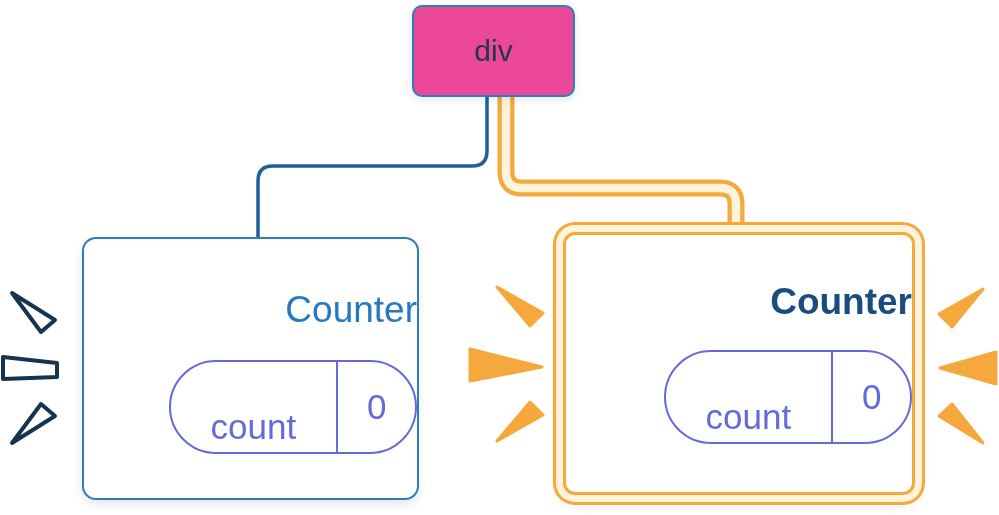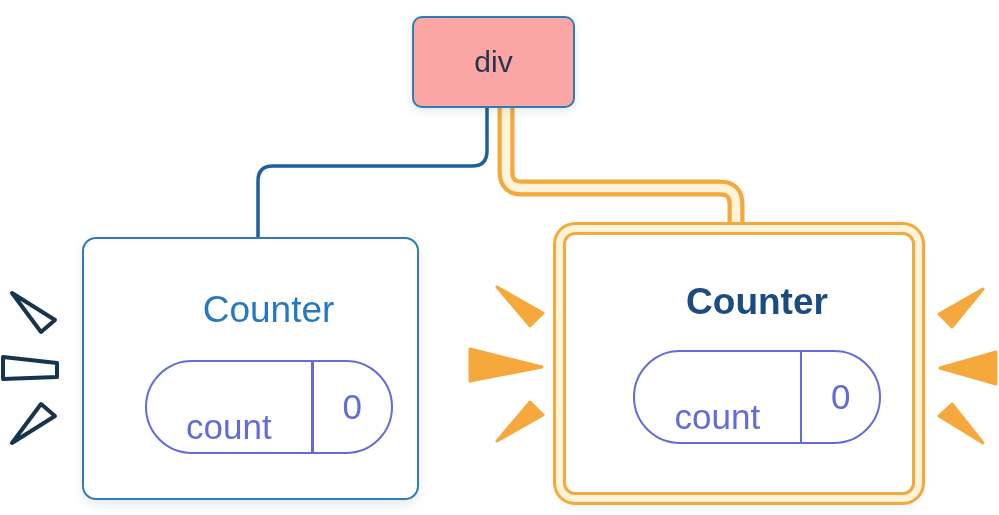--- a/index.html
+++ b/index.html
@@ -17,27 +17,27 @@
   html,body{margin:0;padding:0;background:#ffffff;}
   body{font-family:"Liberation Sans","DejaVu Sans",sans-serif;}
   .canvas{position:relative;width:999px;height:515px;background:#ffffff;overflow:hidden;}
   .overlay{position:absolute;left:0;top:0;width:999px;height:515px;}
   .conn-blue{fill:none;stroke:var(--connector-blue);stroke-width:3.5;}
   .conn-orange-outer{fill:none;stroke:var(--orange);stroke-width:17;}
   .conn-orange-inner{fill:none;stroke:var(--cream);stroke-width:8.5;}
   .burst-white polygon{fill:#ffffff;stroke:var(--burst-outline);stroke-width:4;stroke-linejoin:round;stroke-linecap:round;}
   .burst-orange polygon{fill:var(--orange);stroke:var(--orange);stroke-width:3;stroke-linejoin:round;}
   .node-box{
-    position:absolute;left:412px;top:16px;width:163px;height:92px;
-    background:#fca5a5;border:2px solid var(--node-border);border-radius:10px;
+    position:absolute;left:412px;top:5px;width:163px;height:92px;
+    background:#ec4899;border:2px solid var(--node-border);border-radius:10px;
     display:flex;align-items:center;justify-content:center;
     font-size:30px;font-weight:500;color:var(--node-text);
     box-shadow:0 3px 8px rgba(40,60,90,.12);
   }
-  .card{position:absolute;background:#fff;display:flex;flex-direction:column;align-items:center;padding-left:36px;}
+  .card{position:absolute;background:#fff;display:flex;flex-direction:column;align-items:flex-end;padding-left:36px;}
   .card-left{
     left:82px;top:237px;width:337px;height:263px;
     border:2px solid var(--node-border);border-radius:14px;
     padding-top:52px;gap:32px;
     box-shadow:0 4px 10px rgba(40,60,90,.12);
   }
   .card-right{
     left:563px;top:232px;width:352px;height:263px;
     border:3px solid var(--orange);border-radius:12px;
     padding-top:48px;gap:30px;

